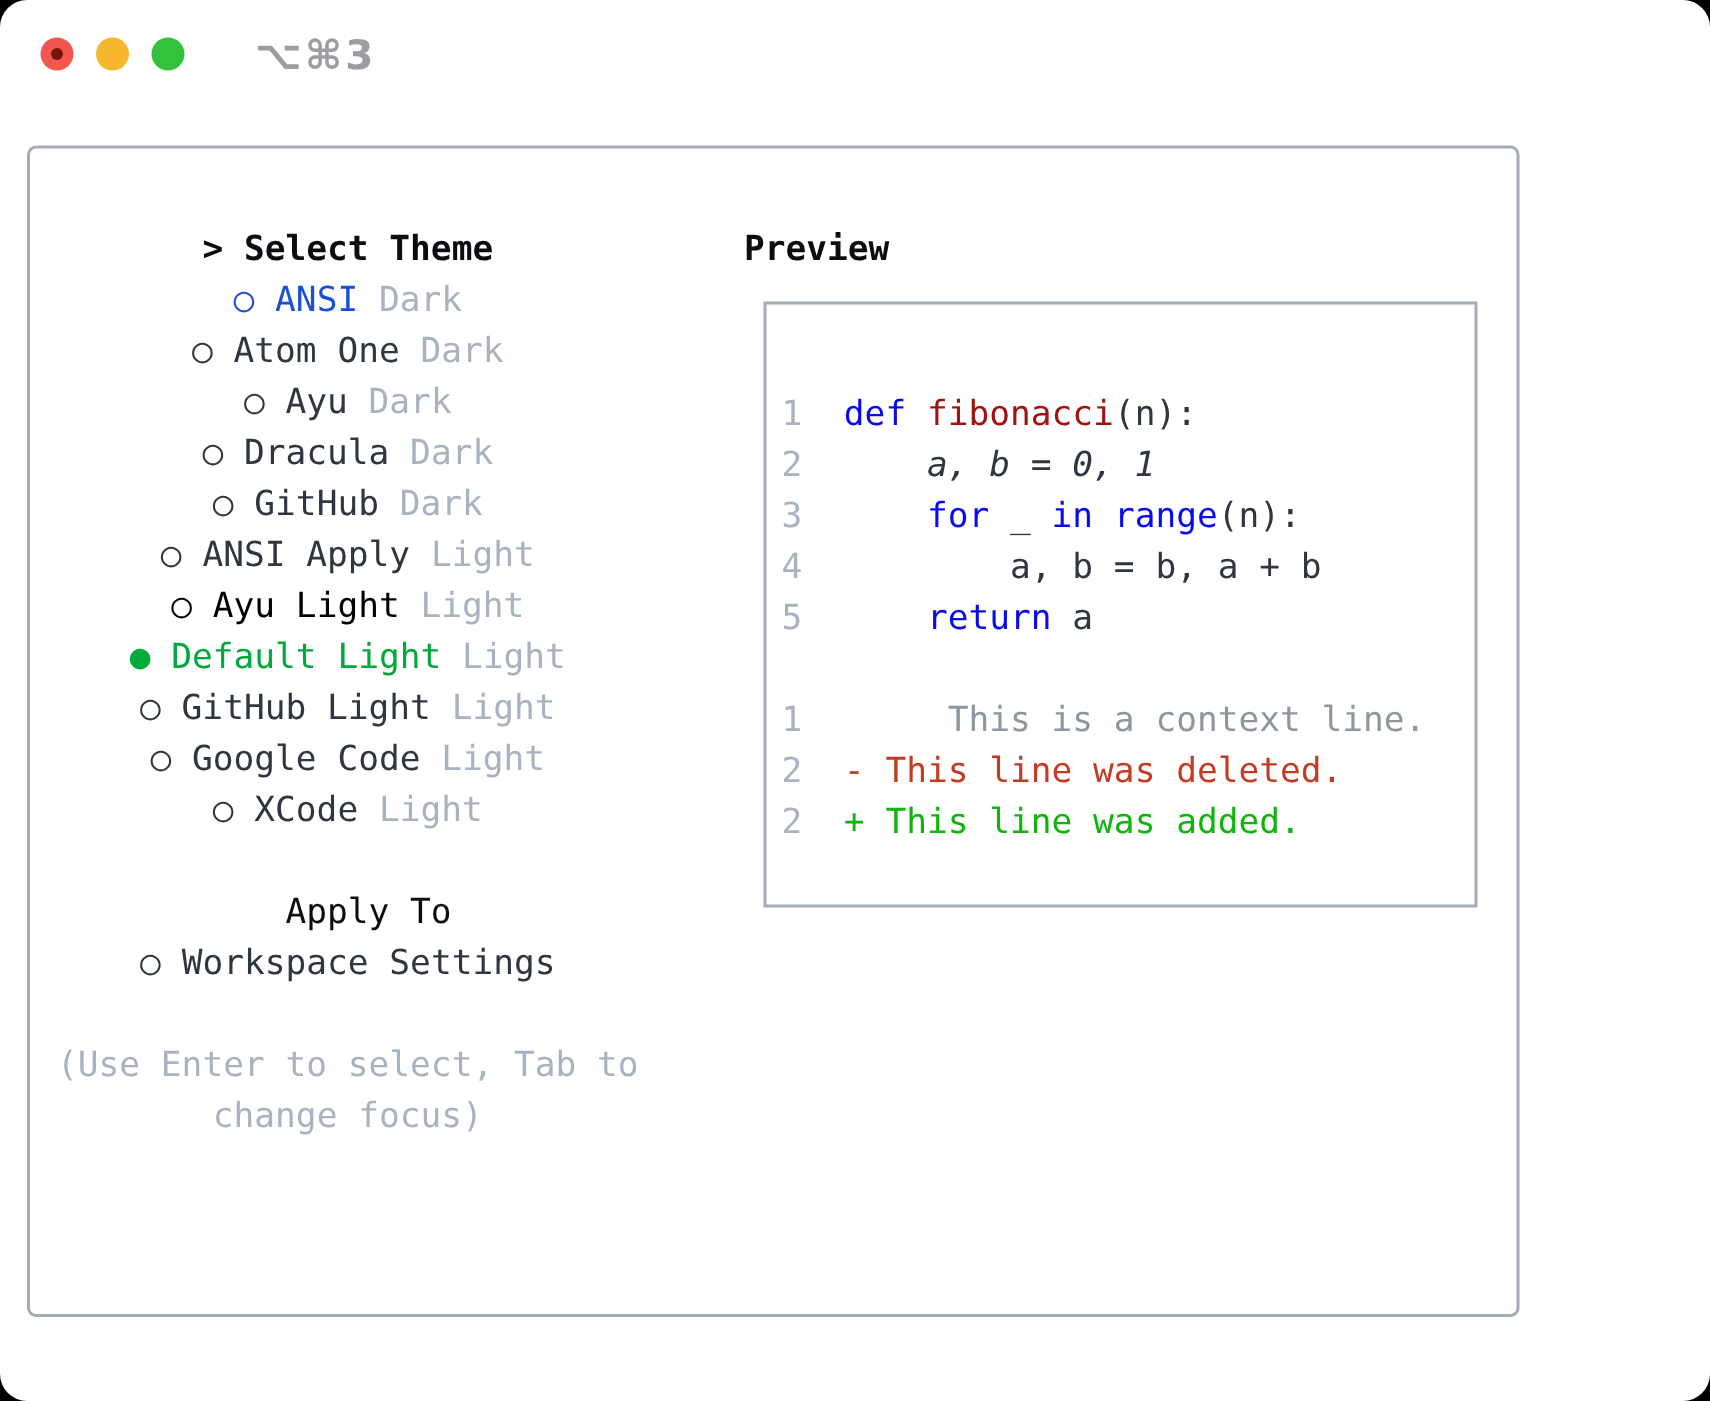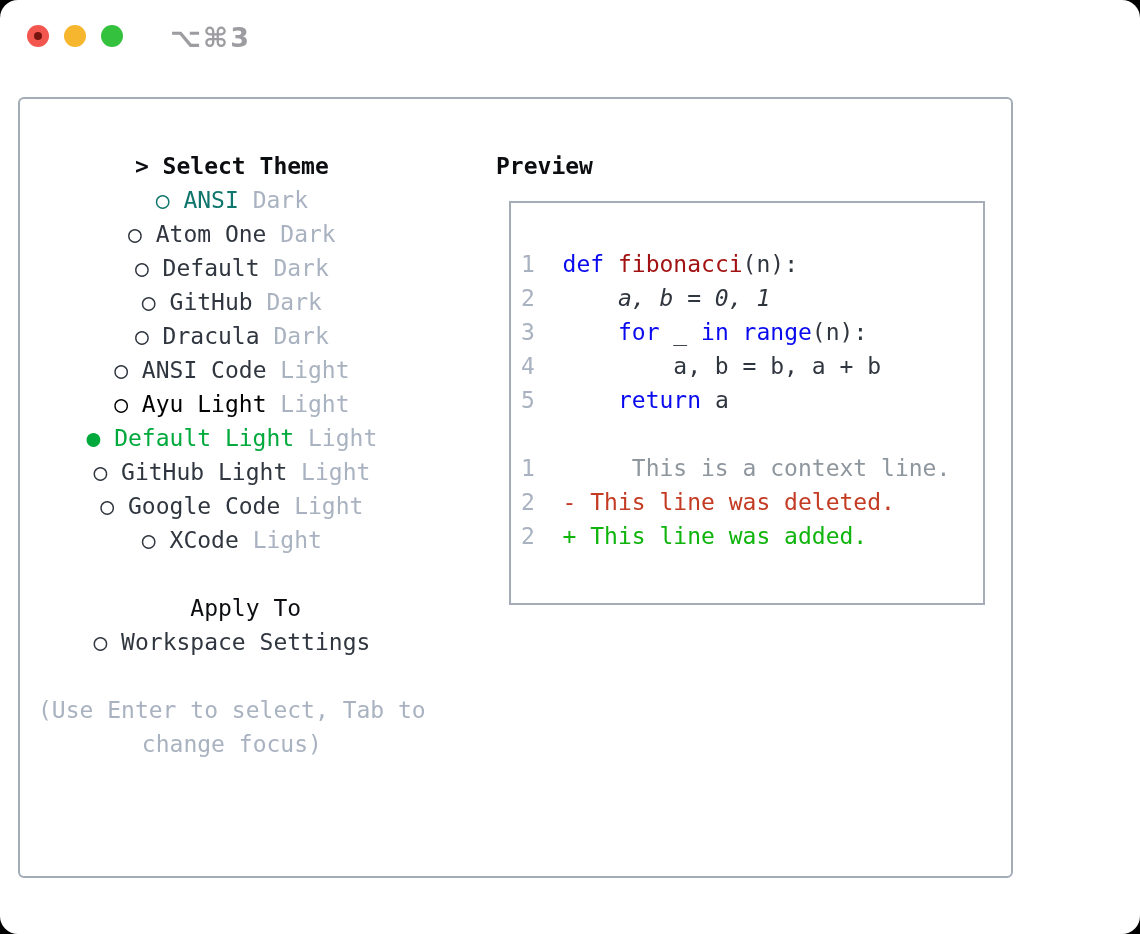--- a/index.html
+++ b/index.html
@@ -30,46 +30,46 @@
   .left-lines{left:38px;top:149px;text-align:center;}
   .line{white-space:pre;height:34px;}
   .preview-title{
     position:absolute;left:496px;top:149px;height:34px;line-height:34px;
     font-size:23px;font-weight:bold;white-space:pre;
   }
   .preview-box{
     position:absolute;left:509px;top:201px;width:476px;height:404px;
     border:2px solid #a4acb7;box-sizing:border-box;background:#fff;
   }
-  .code-lines{left:521px;top:213px;}
+  .code-lines{left:521px;top:225px;}
 </style>
 </head>
 <body>
 
 <div class="window">
 
   <div class="titlebar">
     <div class="traffic" style="left: 27px; background: rgb(242, 86, 79);">
       <div class="dot" style="background: rgb(119, 21, 15);"></div>
     </div>
     <div class="traffic" style="left: 64px; background: rgb(246, 182, 45);"></div>
     <div class="traffic" style="left: 101px; background: rgb(52, 193, 62);"></div>
     <div class="shortcut" style="color: rgb(156, 156, 161);">⌥⌘3</div>
   </div>
 
   <div class="panel" style="border-color: rgb(164, 172, 183);"></div>
 
   <div class="lines left-lines">
       <div class="line" style="font-weight: bold;"><span style="color: rgb(11, 13, 16);">&gt; Select Theme</span></div>
-      <div class="line"><span style="color: #0f766e;">○ ANSI </span><span style="color: rgb(169, 178, 192);">Dark</span></div>
+      <div class="line"><span style="color: #1d4ed8;">○ ANSI </span><span style="color: rgb(169, 178, 192);">Dark</span></div>
       <div class="line"><span style="color: rgb(48, 54, 63);">○ Atom One </span><span style="color: rgb(169, 178, 192);">Dark</span></div>
-      <div class="line"><span style="color: rgb(48, 54, 63);">○ Default </span><span style="color: rgb(169, 178, 192);">Dark</span></div>
+      <div class="line"><span style="color: rgb(48, 54, 63);">○ Ayu </span><span style="color: rgb(169, 178, 192);">Dark</span></div>
+      <div class="line"><span style="color: rgb(48, 54, 63);">○ Dracula </span><span style="color: rgb(169, 178, 192);">Dark</span></div>
       <div class="line"><span style="color: rgb(48, 54, 63);">○ GitHub </span><span style="color: rgb(169, 178, 192);">Dark</span></div>
-      <div class="line"><span style="color: rgb(48, 54, 63);">○ Dracula </span><span style="color: rgb(169, 178, 192);">Dark</span></div>
-      <div class="line"><span style="color: rgb(48, 54, 63);">○ ANSI Code </span><span style="color: rgb(169, 178, 192);">Light</span></div>
+      <div class="line"><span style="color: rgb(48, 54, 63);">○ ANSI Apply </span><span style="color: rgb(169, 178, 192);">Light</span></div>
       <div class="line"><span style="color: #000000;">○ Ayu Light </span><span style="color: rgb(169, 178, 192);">Light</span></div>
       <div class="line"><span style="color: rgb(0, 169, 60);">● Default Light </span><span style="color: rgb(169, 178, 192);">Light</span></div>
       <div class="line"><span style="color: rgb(48, 54, 63);">○ GitHub Light </span><span style="color: rgb(169, 178, 192);">Light</span></div>
       <div class="line"><span style="color: rgb(48, 54, 63);">○ Google Code </span><span style="color: rgb(169, 178, 192);">Light</span></div>
       <div class="line"><span style="color: rgb(48, 54, 63);">○ XCode </span><span style="color: rgb(169, 178, 192);">Light</span></div>
       <div class="line">&nbsp;</div>
       <div class="line"><span style="color: rgb(11, 13, 16);">  Apply To</span></div>
       <div class="line"><span style="color: rgb(48, 54, 63);">○ Workspace Settings</span></div>
       <div class="line">&nbsp;</div>
       <div class="line"><span style="color: rgb(169, 178, 192);">(Use Enter to select, Tab to</span></div>

